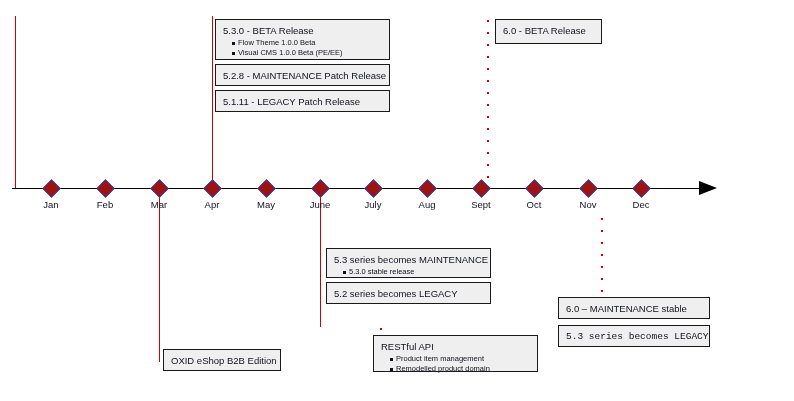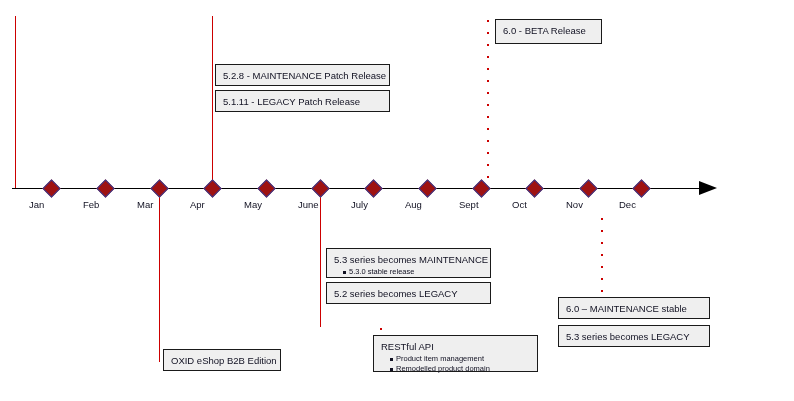--- a/index.html
+++ b/index.html
@@ -51,20 +51,21 @@
     width: 11px;
     height: 11px;
     background: #9e1212;
     border: 1px solid #3b3b8f;
     transform: rotate(45deg);
   }
   .tick-label {
     position: absolute;
     font-size: 9.5px;
     color: #111122;
+    text-align: center;
     width: 44px;
     white-space: nowrap;
   }
   
   .box {
     position: absolute;
     box-sizing: border-box;
     background: #efefef;
     border: 1px solid #1a1a1a;
     padding: 4px 7px 5px 7px;
@@ -142,20 +143,27 @@
       <div class="tick-label" style="left: 459px; top: 199px;">Sept</div>
       <div class="tick-marker" style="left: 528px; top: 182px;"></div>
       <div class="tick-label" style="left: 512px; top: 199px;">Oct</div>
       <div class="tick-marker" style="left: 582px; top: 182px;"></div>
       <div class="tick-label" style="left: 566px; top: 199px;">Nov</div>
       <div class="tick-marker" style="left: 635px; top: 182px;"></div>
       <div class="tick-label" style="left: 619px; top: 199px;">Dec</div>
     </div>
 
 
+  <div class="box" style="left:215px; top:19px; width:175px; height:41px;">
+    <div class="title">5.3.0 - BETA Release</div>
+    <ul>
+      <li>Flow Theme 1.0.0 Beta</li>
+      <li>Visual CMS 1.0.0 Beta (PE/EE)</li>
+    </ul>
+  </div>
 
   <div class="box" style="left:215px; top:64px; width:175px; height:22px;">
     <div class="title">5.2.8 - MAINTENANCE Patch Release</div>
   </div>
 
   <div class="box" style="left:215px; top:90px; width:175px; height:22px;">
     <div class="title">5.1.11 - LEGACY Patch Release</div>
   </div>
 
   <div class="box" style="left:495px; top:19px; width:107px; height:25px;">
@@ -183,18 +191,18 @@
   </div>
 
   <div class="box" style="left:163px; top:349px; width:118px; height:22px;">
     <div class="title">OXID eShop B2B Edition</div>
   </div>
 
   <div class="box" style="left:558px; top:297px; width:152px; height:22px;">
     <div class="title">6.0 – MAINTENANCE stable</div>
   </div>
 
-  <div class="box" style="left:558px; top:325px; width:152px; height:22px;">
+  <div class="box" style="left:558px; top:325px; width:152px; height:22px;font-family:Liberation Mono, monospace;">
     <div class="title">5.3 series becomes LEGACY</div>
   </div>
 
 
 </div>
 
 </body></html>

